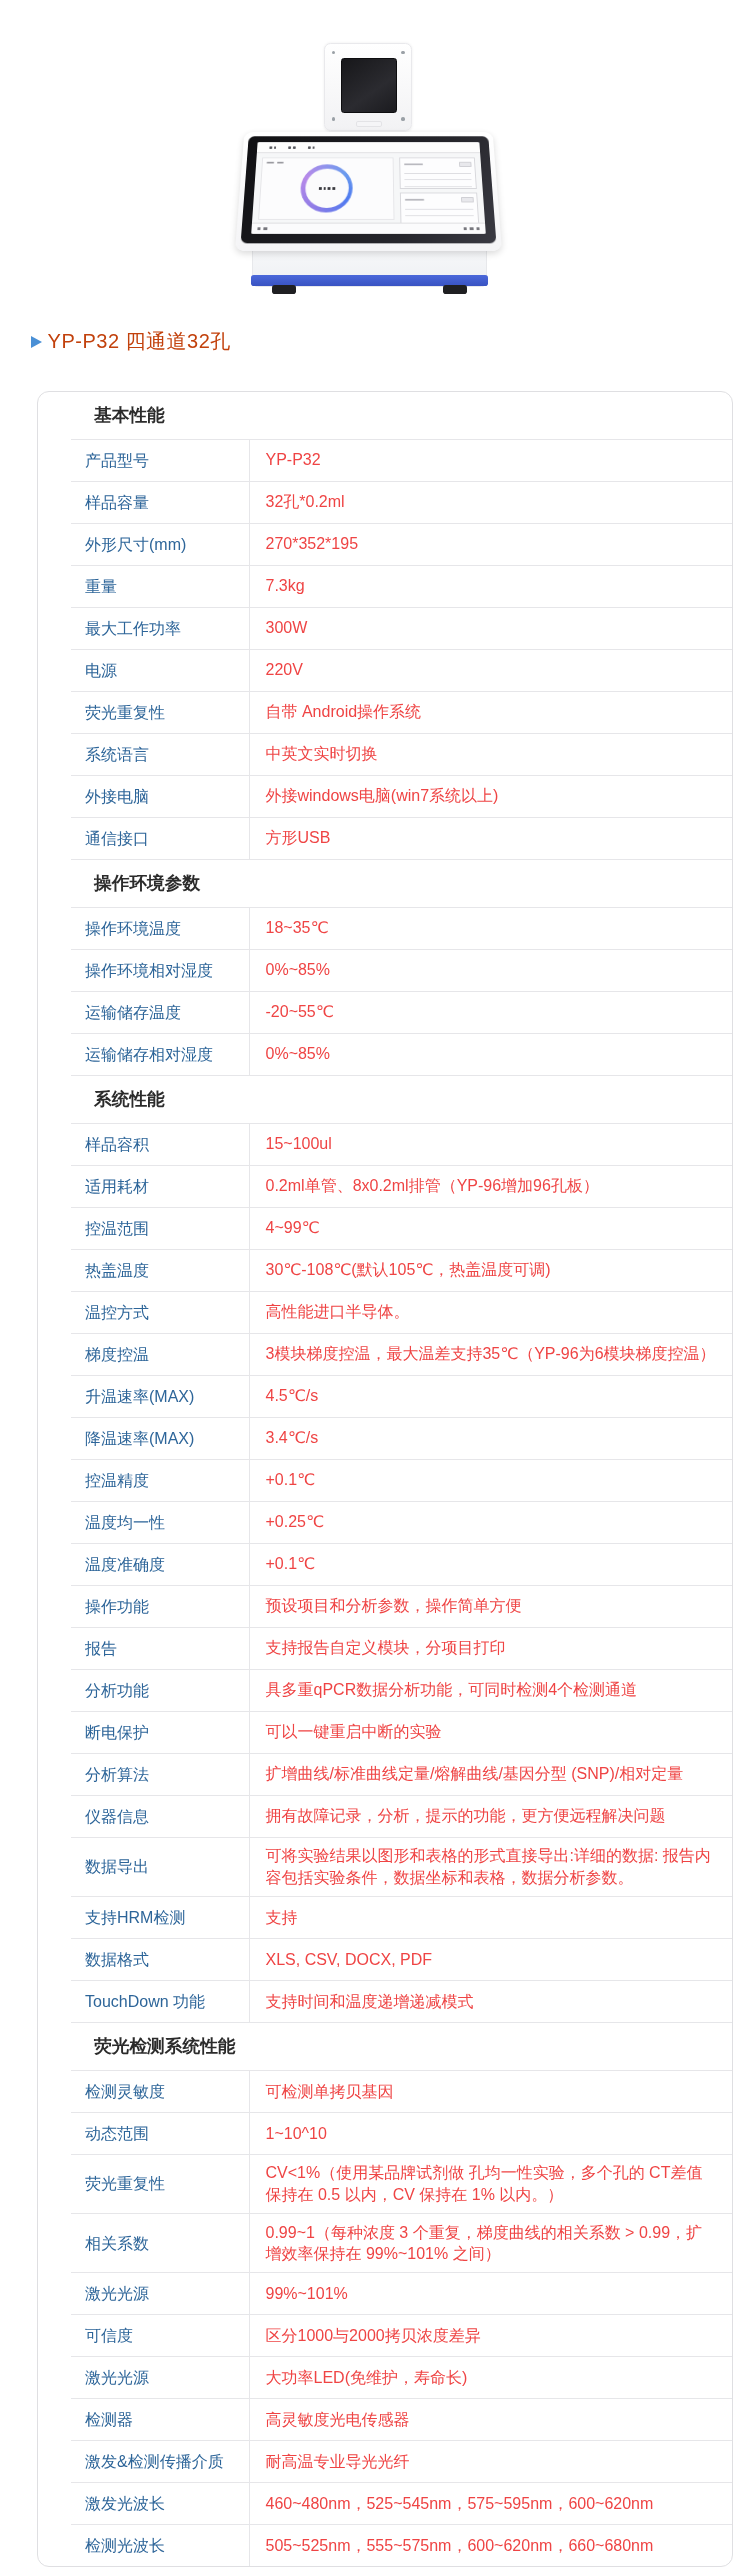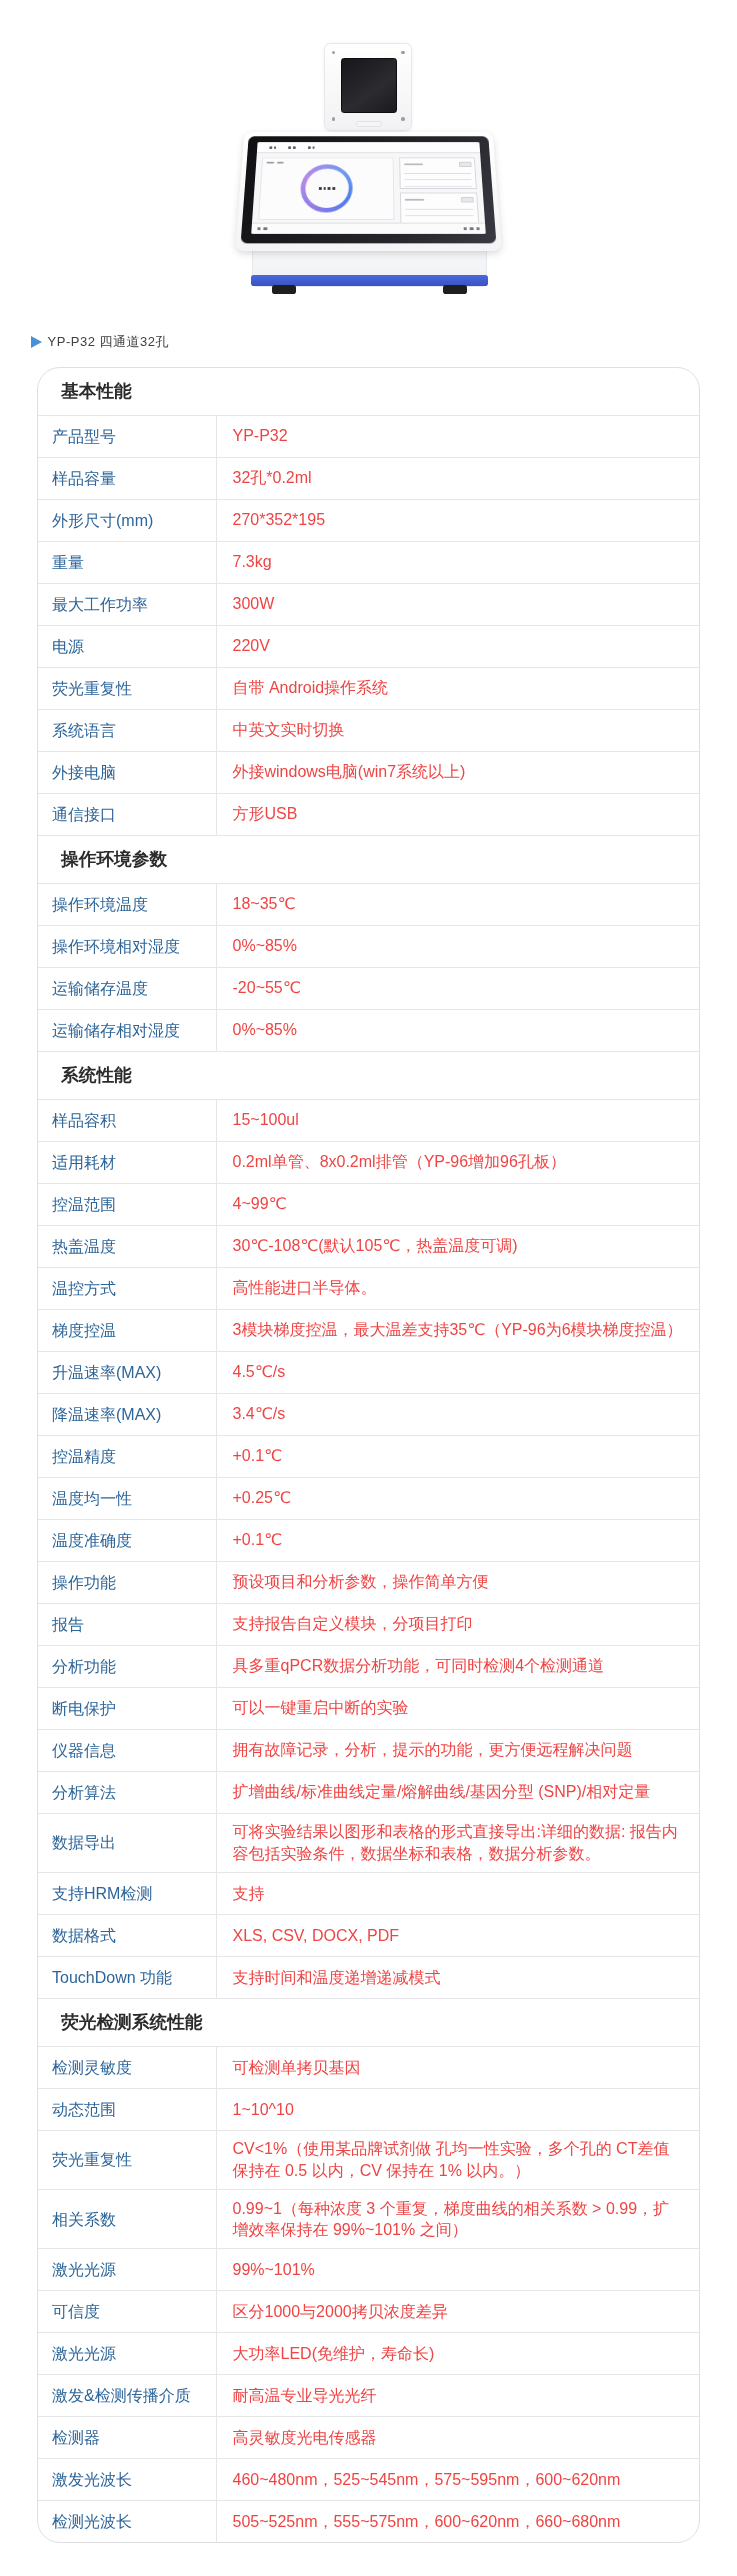--- a/index.html
+++ b/index.html
@@ -69,27 +69,27 @@
   .side-box .hd b{width:11.2px;height:4.7px;background:#e8e8ec;border:0.9px solid #cfcfd4;display:block;border-radius:0.9px;}
   .side-box .ln{height:0.9px;background:#dedee2;margin:6.5px 0.9px 0;}
 
   .statusbar{position:absolute;left:0;right:0;bottom:0;height:11.2px;border-top:0.9px solid #dcdcdf;background:#fbfbfc;display:flex;align-items:center;justify-content:space-between;padding:0 5.6px;}
   .statusbar .sb{display:flex;gap:2.8px;}
   .statusbar i{width:3.7px;height:2.8px;background:#77777d;display:block;}
 
   
   .page-title{display:flex;align-items:center;margin:18.7px 0 0 31px;height:26px;}
   .title-arrow{width:0;height:0;border-left:11.2px solid #4a90d6;border-top:6.5px solid transparent;border-bottom:6.5px solid transparent;margin-right:5.6px;}
-  .title-text{font-size:13px;color:#404040;letter-spacing:0.5px;}
+  .title-text{font-size:20px;color:#c2410c;letter-spacing:0.5px;}
 
   
   .spec-table{
-    width:661px;margin:12px 0 75px 37px;
-    border:0.9px solid #dfdfe2;border-radius:23px;
-    overflow:hidden;background:#fff;
+    width:661px;margin:36px 0 75px 37px;
+    border:0.9px solid #dfdfe2;border-radius:12px;
+    overflow:hidden;background:#fff;padding-left:33px;
   }
   .sec-row{
     min-height:47px;display:flex;align-items:center;
     padding-left:23px;font-size:17.7px;font-weight:700;color:#2b2b2b;
   }
   .sec-row + .sec-row, .row + .sec-row, .sec-row + .row, .row + .row{border-top:0.9px solid #e6e6e9;}
   .row{display:flex;align-items:stretch;min-height:41px;}
   .cell-label{
     width:156px;flex:none;display:flex;align-items:center;
     padding:7.5px 7.5px 7.5px 14px;border-right:0.9px solid #e6e6e9;
@@ -315,28 +315,28 @@
     </div>
     <div class="row">
       <div class="cell-label">分析功能</div>
       <div class="cell-value">具多重qPCR数据分析功能，可同时检测4个检测通道</div>
     </div>
     <div class="row">
       <div class="cell-label">断电保护</div>
       <div class="cell-value">可以一键重启中断的实验</div>
     </div>
     <div class="row">
+      <div class="cell-label">分析算法</div>
+      <div class="cell-value">扩增曲线/标准曲线定量/熔解曲线/基因分型 (SNP)/相对定量</div>
+    </div>
+    <div class="row">
       <div class="cell-label">仪器信息</div>
       <div class="cell-value">拥有故障记录，分析，提示的功能，更方便远程解决问题</div>
     </div>
     <div class="row">
-      <div class="cell-label">分析算法</div>
-      <div class="cell-value">扩增曲线/标准曲线定量/熔解曲线/基因分型 (SNP)/相对定量</div>
-    </div>
-    <div class="row">
       <div class="cell-label">数据导出</div>
       <div class="cell-value">可将实验结果以图形和表格的形式直接导出:详细的数据: 报告内容包括实验条件，数据坐标和表格，数据分析参数。</div>
     </div>
     <div class="row">
       <div class="cell-label">支持HRM检测</div>
       <div class="cell-value">支持</div>
     </div>
     <div class="row">
       <div class="cell-label">数据格式</div>
       <div class="cell-value">XLS, CSV, DOCX, PDF</div>
@@ -370,28 +370,28 @@
     </div>
     <div class="row">
       <div class="cell-label">可信度</div>
       <div class="cell-value">区分1000与2000拷贝浓度差异</div>
     </div>
     <div class="row">
       <div class="cell-label">激光光源</div>
       <div class="cell-value">大功率LED(免维护，寿命长)</div>
     </div>
     <div class="row">
+      <div class="cell-label">检测器</div>
+      <div class="cell-value">高灵敏度光电传感器</div>
+    </div>
+    <div class="row">
       <div class="cell-label">激发&amp;检测传播介质</div>
       <div class="cell-value">耐高温专业导光光纤</div>
     </div>
     <div class="row">
-      <div class="cell-label">检测器</div>
-      <div class="cell-value">高灵敏度光电传感器</div>
-    </div>
-    <div class="row">
       <div class="cell-label">激发光波长</div>
       <div class="cell-value">460~480nm，525~545nm，575~595nm，600~620nm</div>
     </div>
     <div class="row">
       <div class="cell-label">检测光波长</div>
       <div class="cell-value">505~525nm，555~575nm，600~620nm，660~680nm</div>
     </div>
   </div>
 
 

